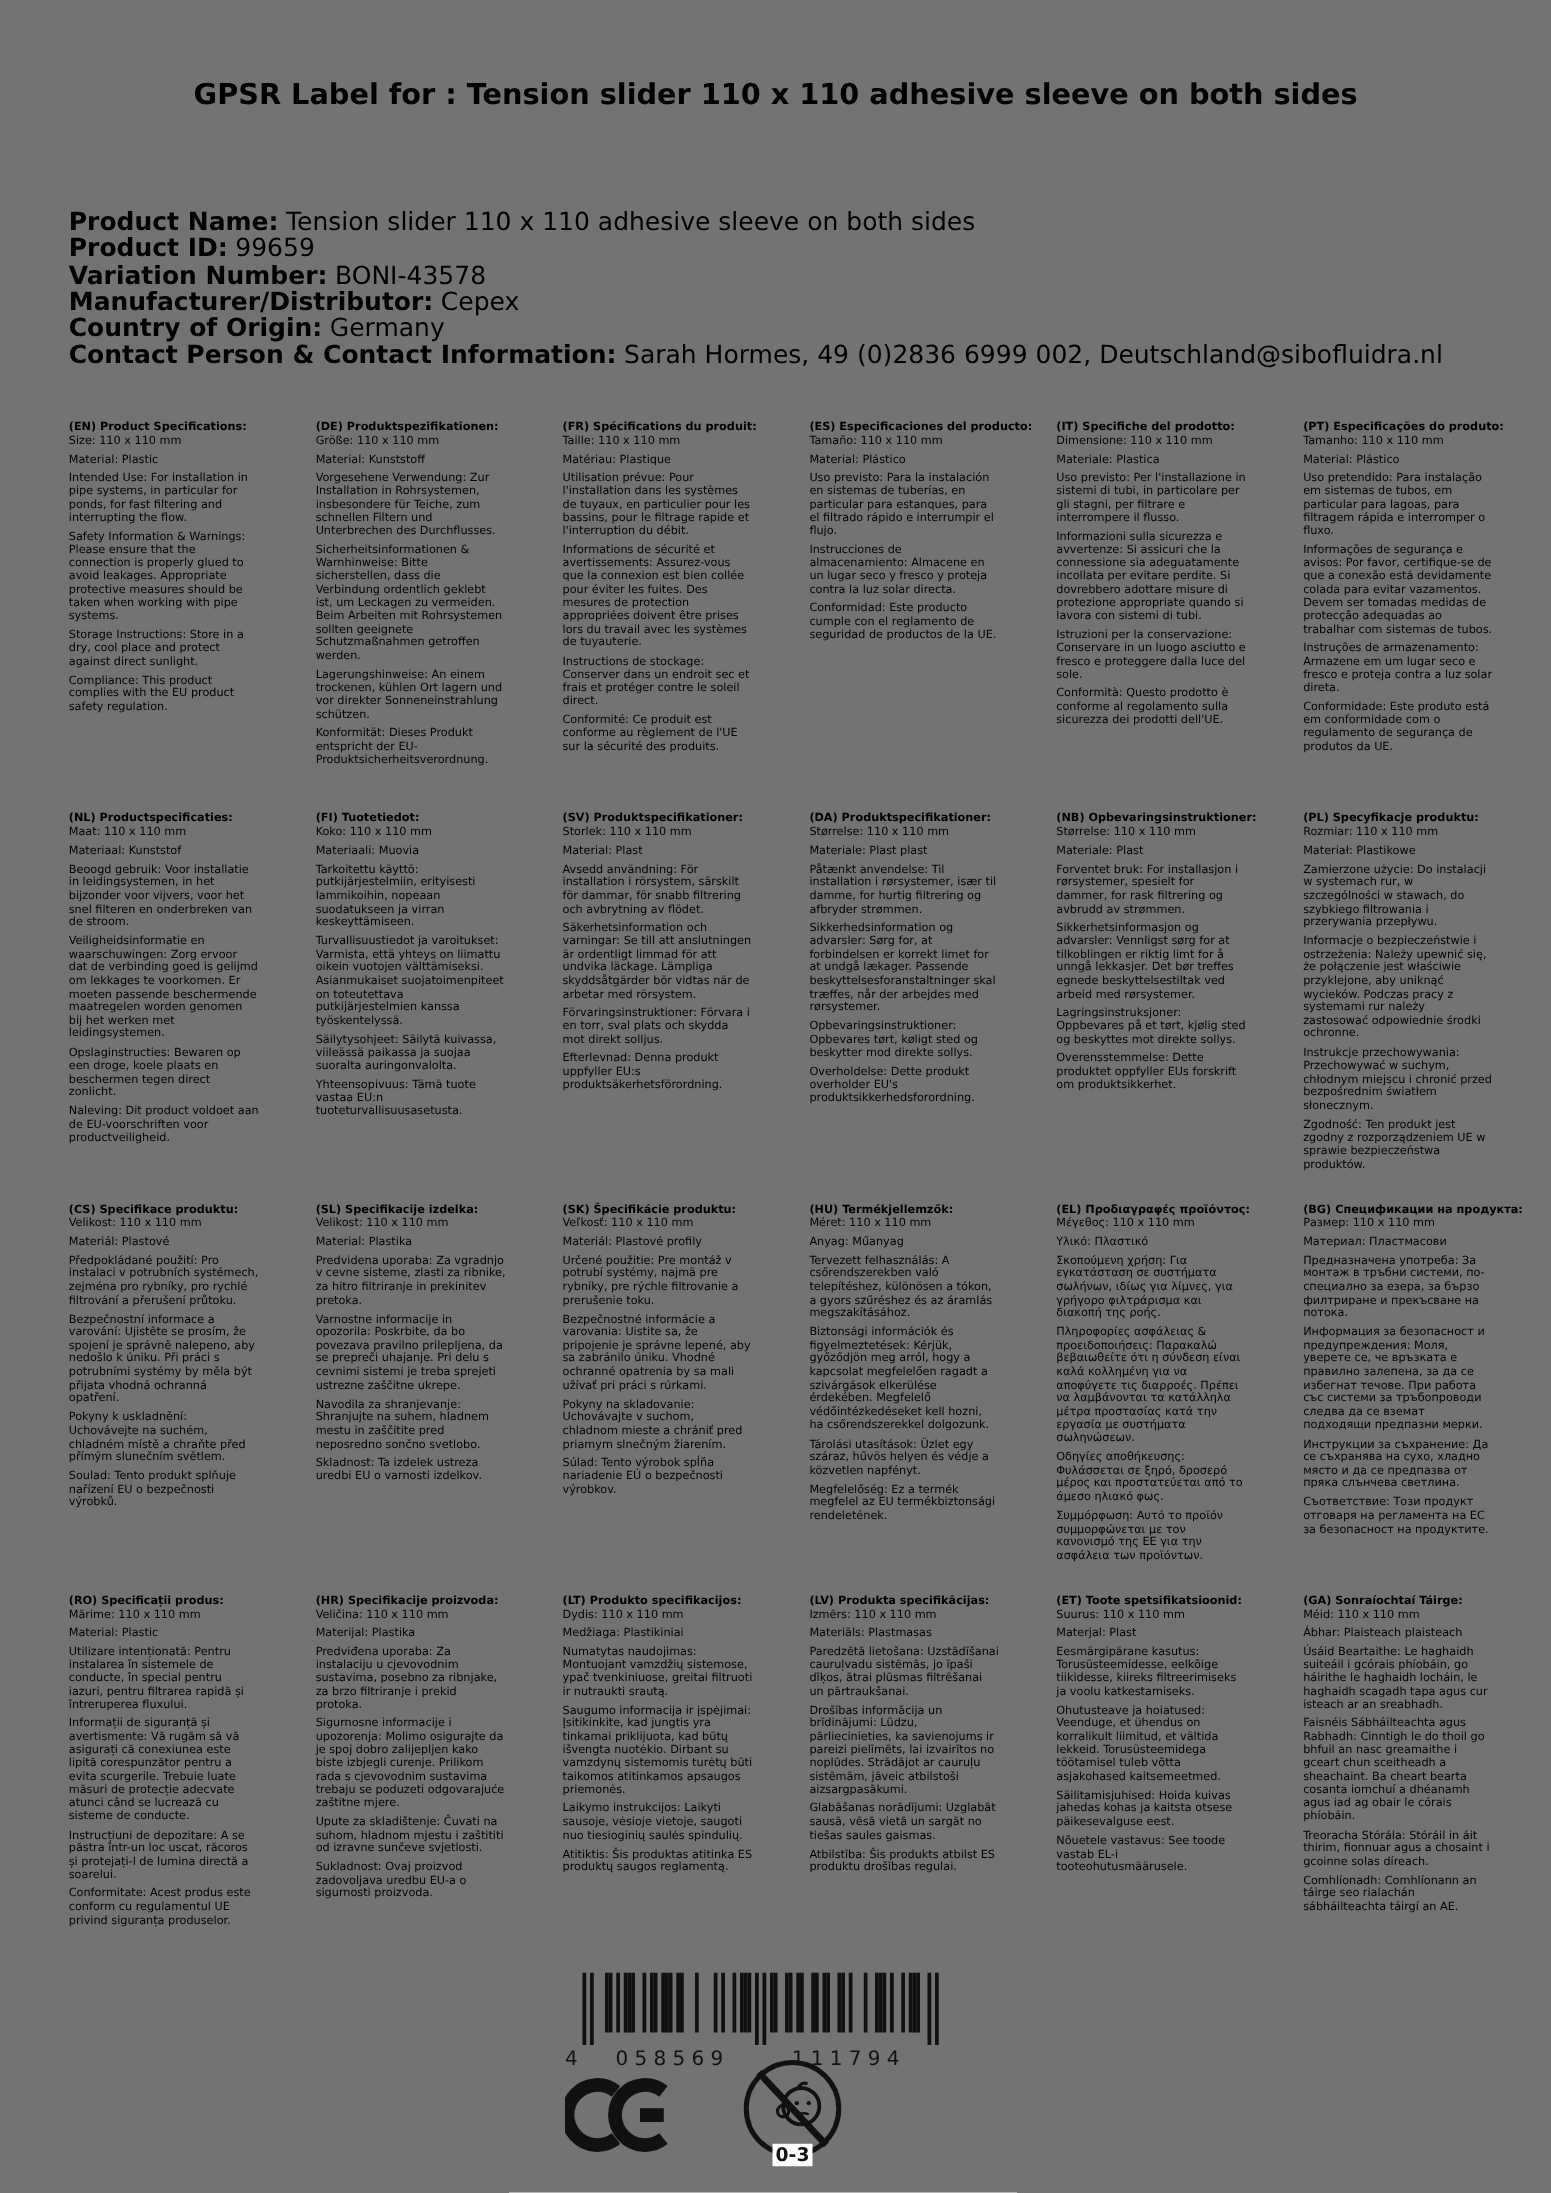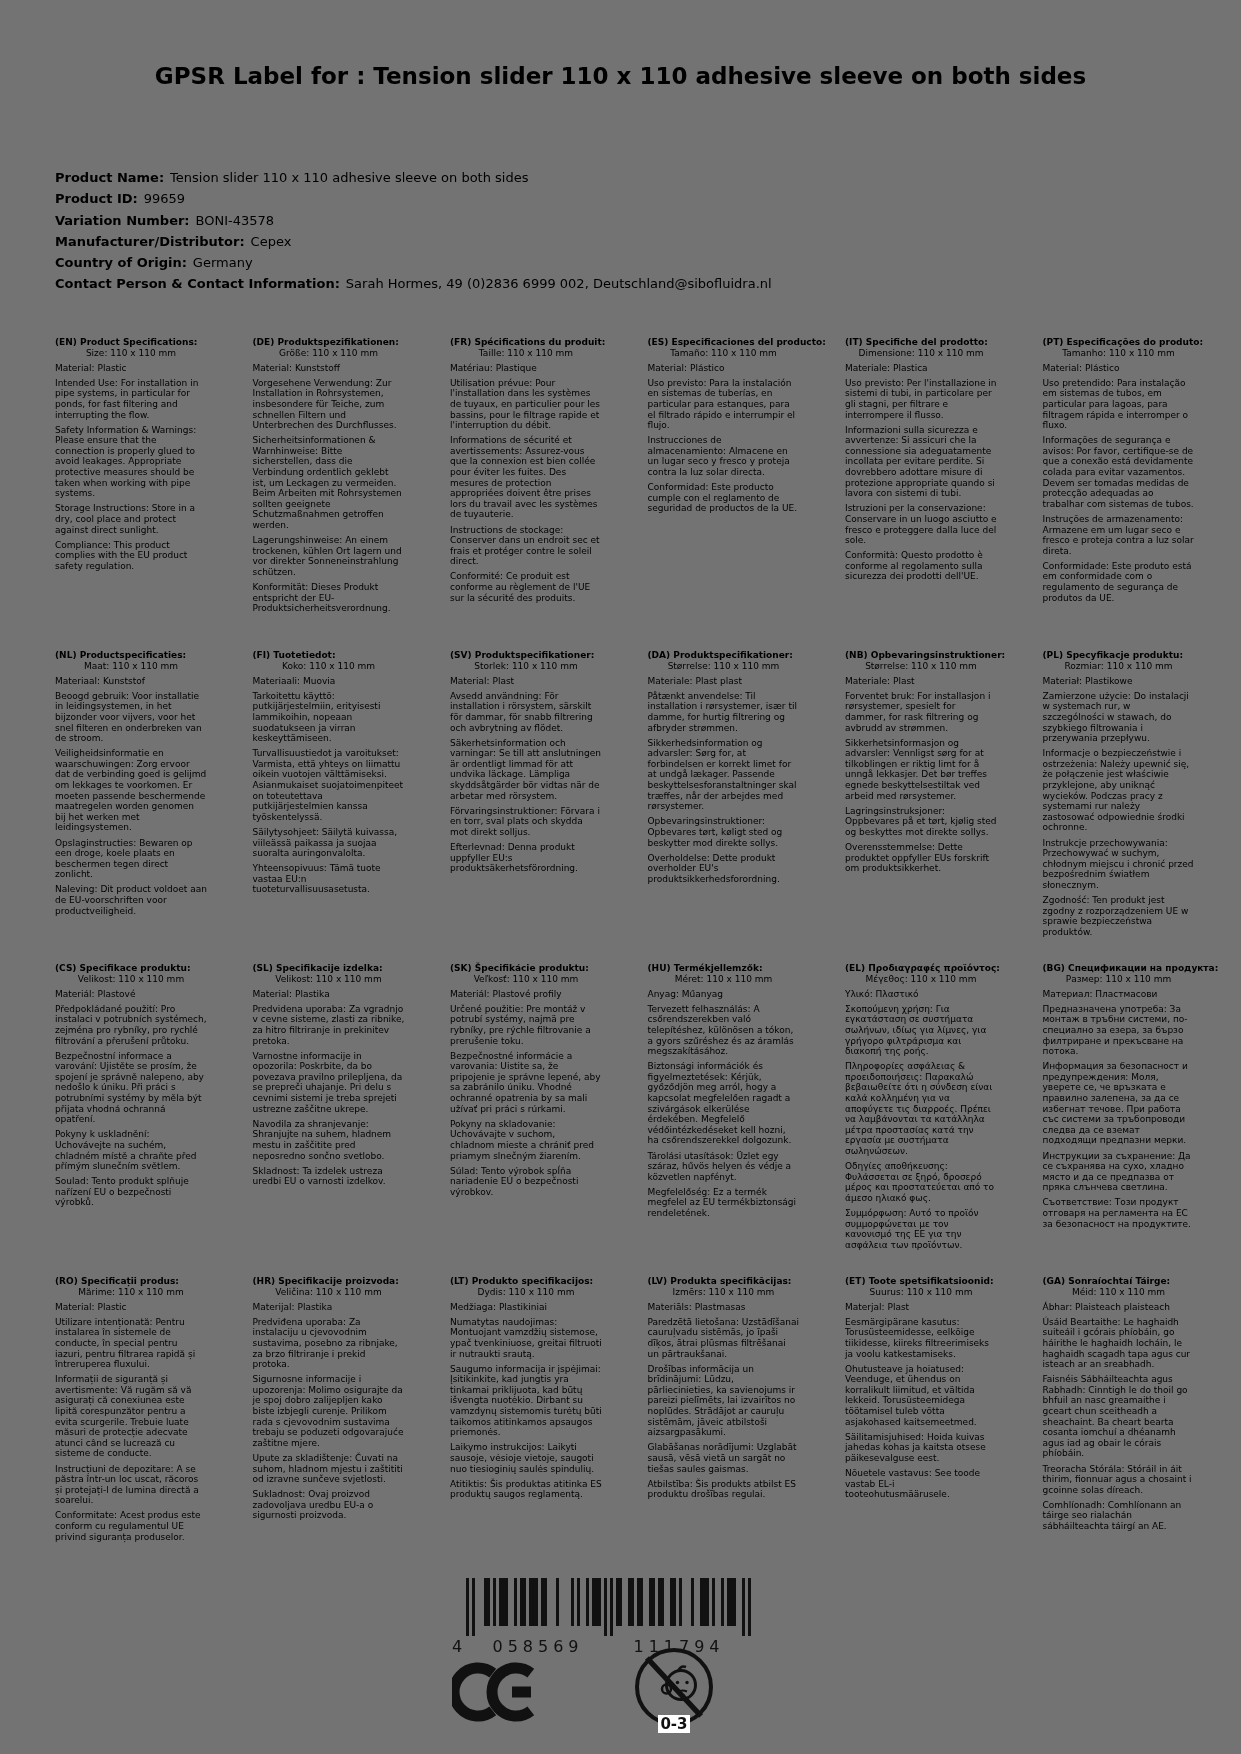--- a/index.html
+++ b/index.html
@@ -6,37 +6,37 @@
   .page{
     position:relative;width:1241px;height:1754px;margin:0 auto;
     background:#737373;color:#000;
     font-family:"DejaVu Sans","Liberation Sans",sans-serif;
     overflow:hidden;
   }
   .title{
     position:absolute;top:60px;left:135px;right:135px;
     text-align:center;font-weight:bold;font-size:23px;line-height:1.42;
   }
-  .product-info{position:absolute;left:55px;top:167px;font-size:13px;line-height:21.3px;}
+  .product-info{position:absolute;left:55px;top:167px;font-size:20px;line-height:21.3px;}
   .pi-line{white-space:nowrap;}
   .pi-label{font-weight:bold;}
   .pi-value{margin-left:6px;}
   .blocks{
     position:absolute;left:55px;top:337px;
     display:grid;grid-template-columns:repeat(6,152px);column-gap:45.5px;
     grid-auto-rows:313px;
   }
   .block{font-size:9px;line-height:10.6px;}
   .block-header{font-weight:bold;white-space:nowrap;}
   .block p{margin:4.5px 0 0 0;}
-  .block p.first{margin-top:0;text-align:center;}
+  .block p.first{margin-top:0;}
   .barcode{position:absolute;left:452px;top:1578px;}
   .bc-digit{font-family:"DejaVu Sans","Liberation Sans",sans-serif;font-size:16px;letter-spacing:5px;fill:#111;}
   .ce-mark{position:absolute;left:452px;top:1660px;}
-  .age-warning{position:absolute;left:632px;top:1645px;}
+  .age-warning{position:absolute;left:592px;top:1645px;}
   .age-label{font-family:"DejaVu Sans","Liberation Sans",sans-serif;font-size:15px;font-weight:bold;fill:#111;}
 </style>
 </head>
 <body>
 
 <div class="page">
 
   <div class="title">GPSR Label for : Tension slider 110 x 110 adhesive sleeve on both sides</div>
 
   <div class="product-info">

